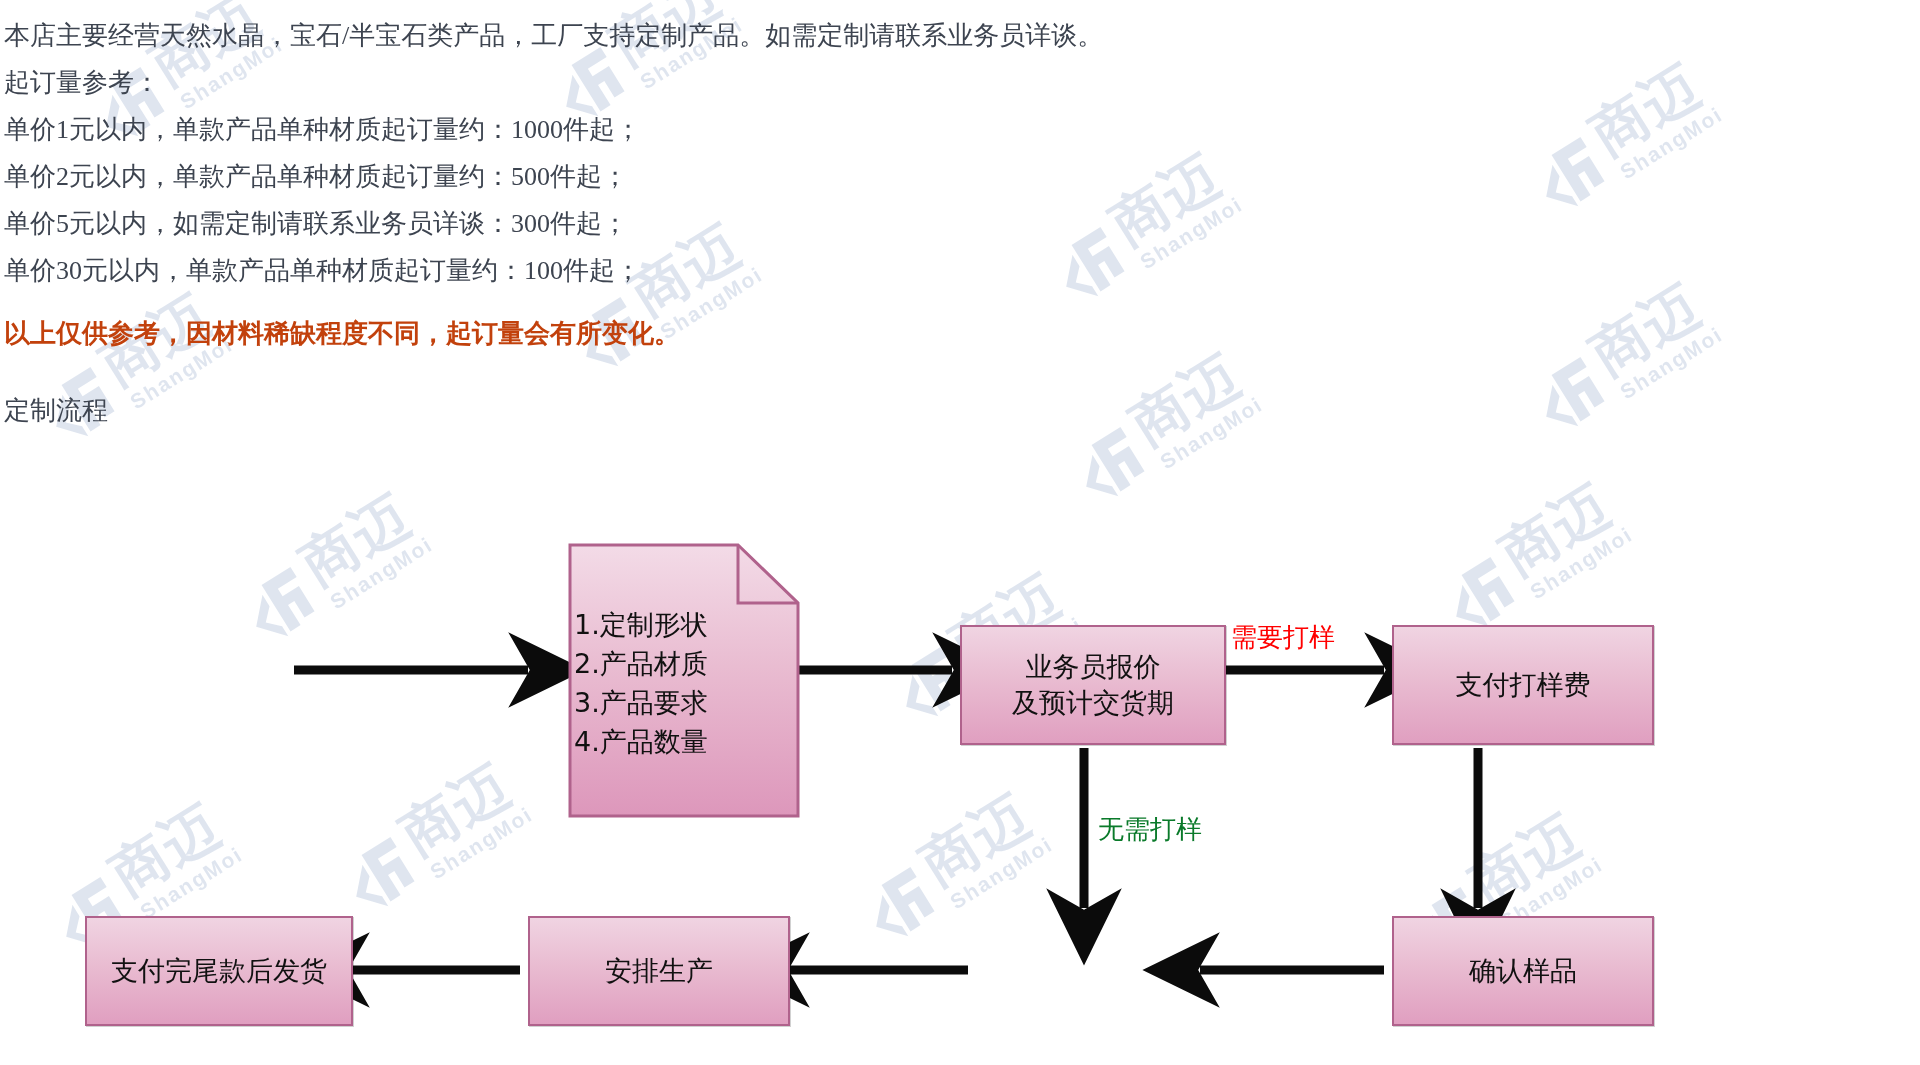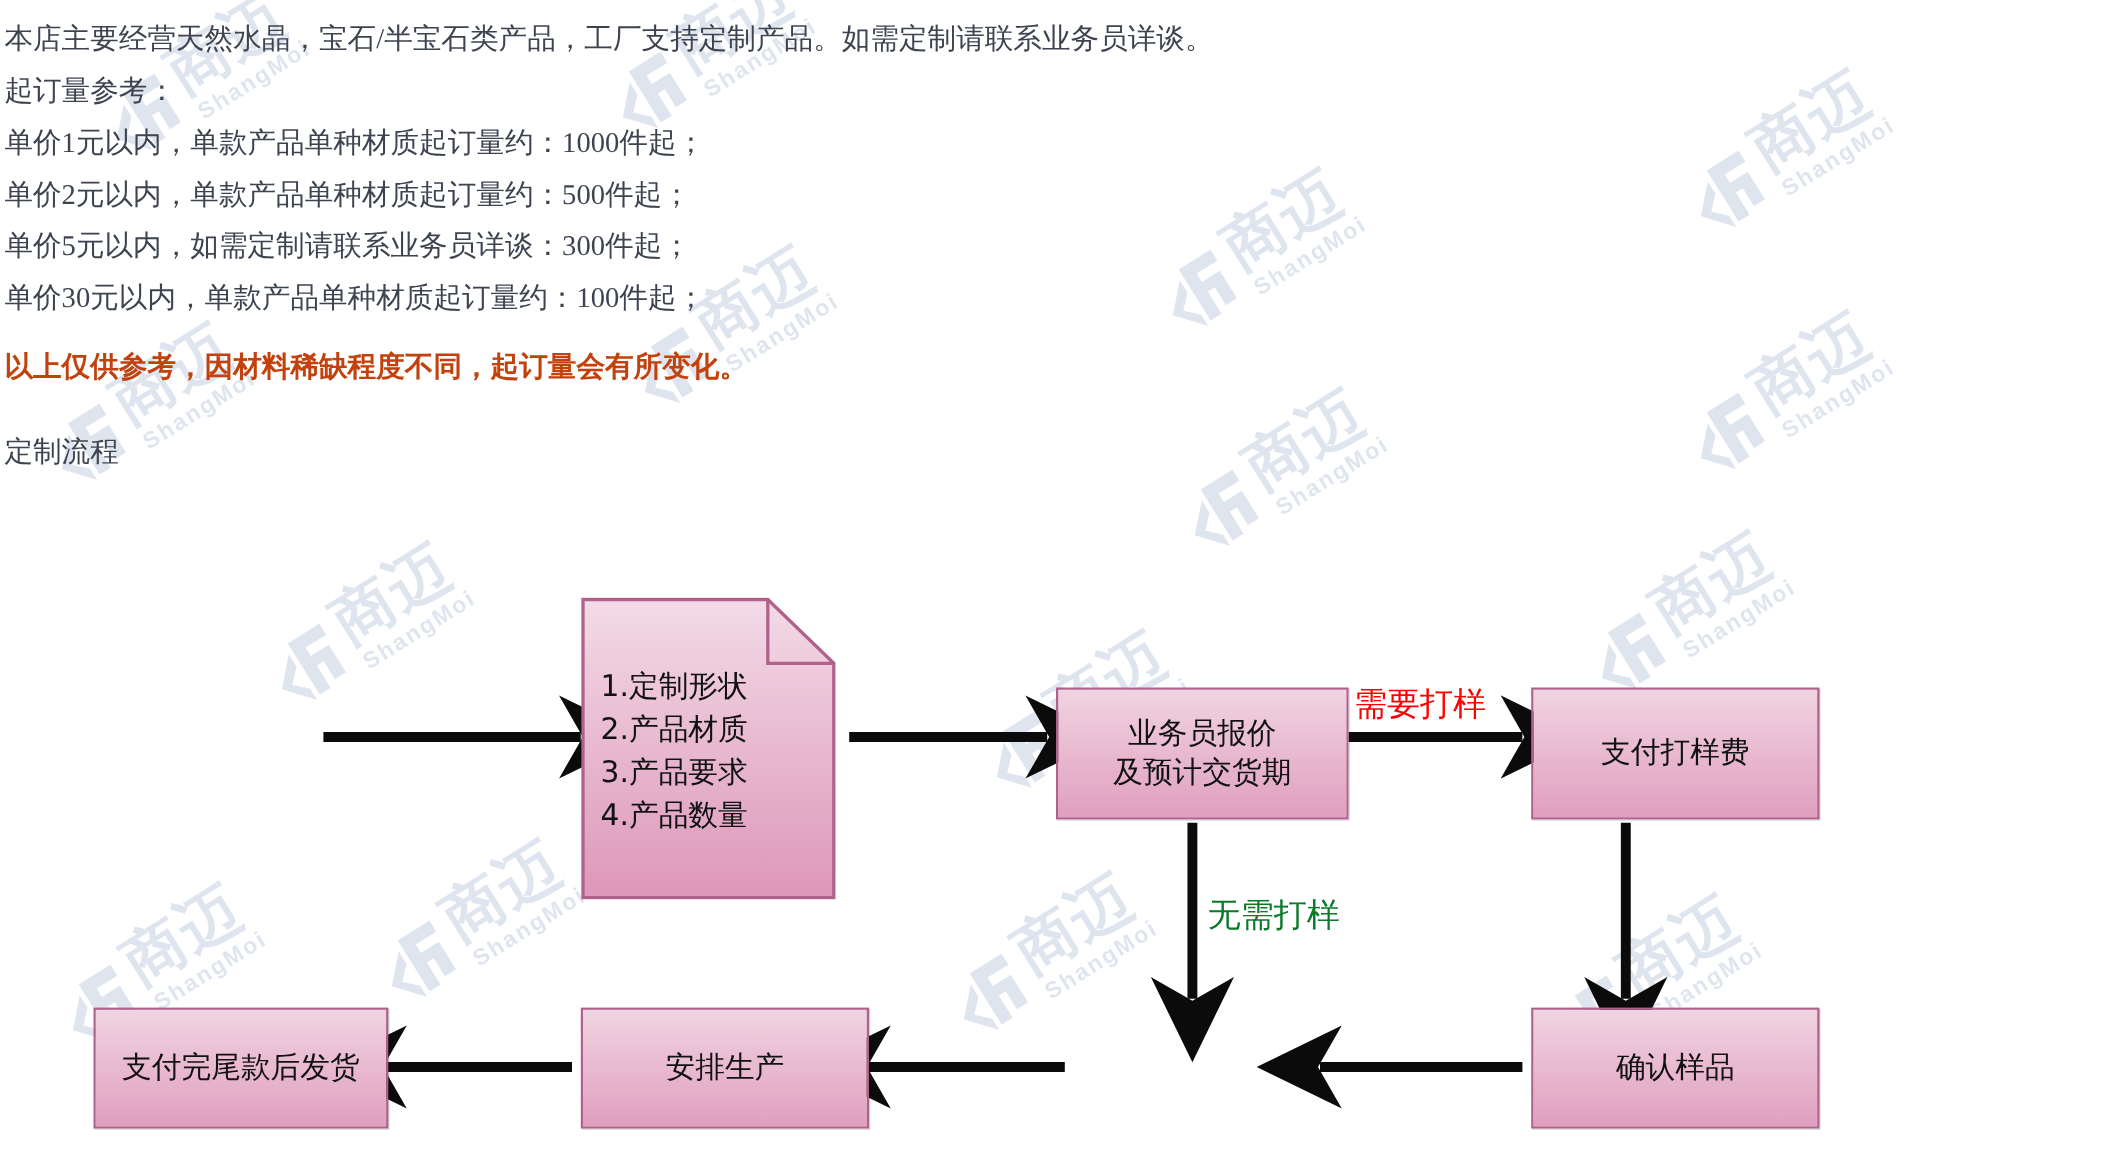--- a/index.html
+++ b/index.html
@@ -132,21 +132,21 @@
     font-family: "DejaVu Sans", "Liberation Sans", sans-serif;
     font-size: 27px;
     line-height: 39px;
     color: #111;
     padding-left: 6px;
     padding-top: 62px;
   }
   .edge-label {
     position: absolute;
     font-family: "DejaVu Sans", "Liberation Sans", sans-serif;
-    font-size: 30px;
+    font-size: 26px;
     font-weight: normal;
     white-space: nowrap;
     z-index: 5;
   }
   .edge-label.red { color: #ff0000; }
   .edge-label.green { color: #0a7a2a; }
 </style>
 </head>
 <body>
 
@@ -336,21 +336,21 @@
       <line x1="1478" y1="748" x2="1478" y2="908" stroke="#0b0b0b" stroke-width="9" marker-end="url(#ah)"></line>
 
       <line x1="1384" y1="970" x2="1200" y2="970" stroke="#0b0b0b" stroke-width="9" marker-end="url(#ah)"></line>
 
       <line x1="968" y1="970" x2="790" y2="970" stroke="#0b0b0b" stroke-width="9" marker-end="url(#ah)"></line>
 
       <line x1="520" y1="970" x2="350" y2="970" stroke="#0b0b0b" stroke-width="9" marker-end="url(#ah)"></line>
     </svg>
 
 
-    <div class="node doc" style="left:528px; top:543px; width:232px; height:275px;padding-left:12px;">
+    <div class="node doc" style="left:568px; top:543px; width:232px; height:275px;">
       <svg class="doc-svg" viewBox="0 0 232 275" preserveAspectRatio="none">
         <defs>
           <linearGradient id="docgrad" x1="0" y1="0" x2="0" y2="1">
             <stop offset="0%" stop-color="#f3dbe7"></stop>
             <stop offset="45%" stop-color="#e9bcd1"></stop>
             <stop offset="100%" stop-color="#dd97bb"></stop>
           </linearGradient>
         </defs>
         <path d="M2,2 L170,2 L230,60 L230,273 L2,273 Z" fill="url(#docgrad)" stroke="#b0628c" stroke-width="3"></path>
         <path d="M170,2 L170,60 L230,60" fill="none" stroke="#b0628c" stroke-width="3"></path>

